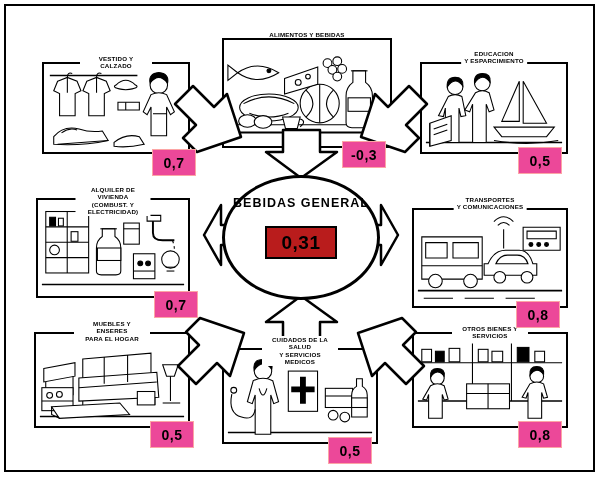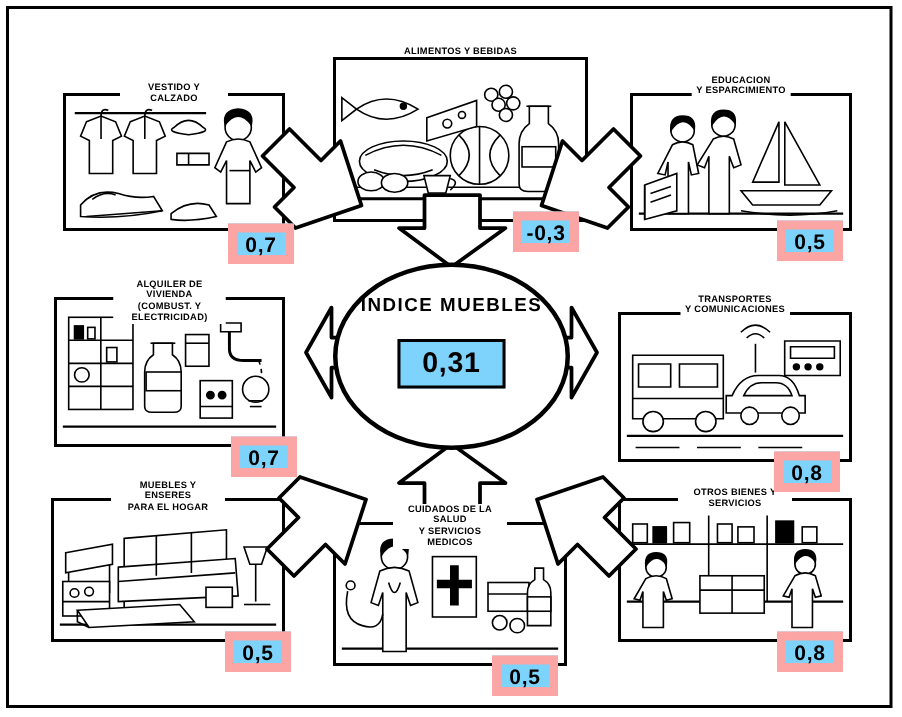--- a/index.html
+++ b/index.html
@@ -52,22 +52,22 @@
   .panel-title.two-line { top: -14px; }
   .art {
     position: absolute;
     inset: 0;
     overflow: hidden;
   }
   .art svg { display: block; width: 100%; height: 100%; }
   .value-box {
     position: absolute;
     box-sizing: border-box;
-    border: 6px solid #fca5a5;
-    background: #7dd3fc;
+    border: 1px solid #fca5a5;
+    background: #ec4899;
     font-size: 14px;
     font-weight: bold;
     color: #000;
     display: flex;
     align-items: center;
     justify-content: center;
     z-index: 6;
     letter-spacing: 0.5px;
   }
   
@@ -102,21 +102,21 @@
     height: 33px;
     border: 2px solid #000;
     box-sizing: border-box;
     display: flex;
     align-items: center;
     justify-content: center;
     font-size: 19px;
     font-weight: bold;
     letter-spacing: 0.5px;
     color: #000;
-    background: #7dd3fc;
+    background: #b91c1c;
   }
   .arrow-layer {
     position: absolute;
     left: 0; top: 0;
     width: 601px; height: 478px;
     z-index: 3;
     pointer-events: none;
   }
 </style>
 </head>
@@ -446,17 +446,17 @@
           <rect x="54" y="52" width="44" height="26" fill="#fff"></rect>
           <path d="M54,62 L98,62"></path>
           <path d="M76,52 L76,78"></path>
         </g>
       </svg>
     </div>
     <div class="value-box" style="right:4px; bottom:-22px; width:44px; height:27px;">0,8</div>
   </div>
 
   <div class="center-circle">
-    <div class="center-label">INDICE MUEBLES</div>
+    <div class="center-label">BEBIDAS GENERAL</div>
     <div class="center-value">0,31</div>
   </div>
 
 </div>
 
 </body></html>

